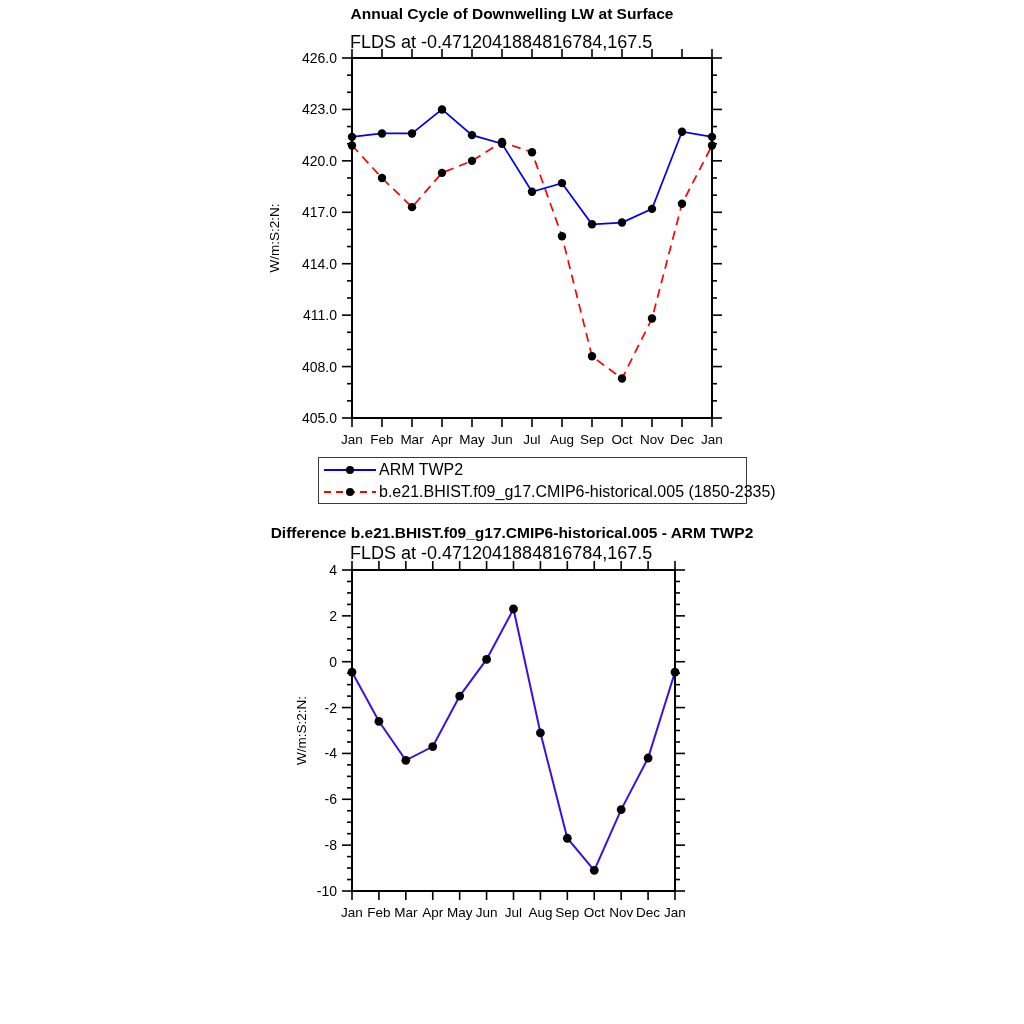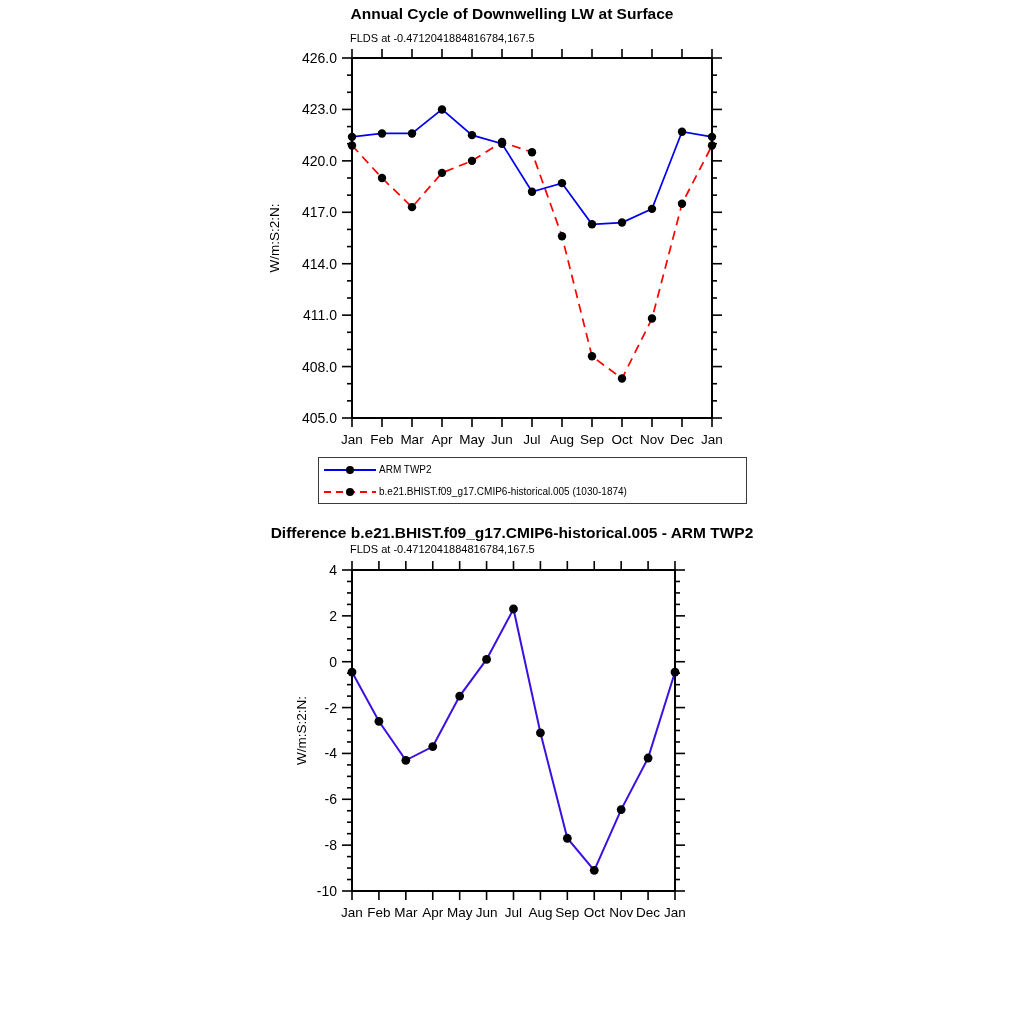--- a/index.html
+++ b/index.html
@@ -1,32 +1,32 @@
 <!DOCTYPE html>
 <html><head>
 <meta charset="utf-8">
 <style>
   html,body{margin:0;padding:0;background:#ffffff;}
   .page{position:relative;width:1024px;height:1024px;background:#ffffff;
         font-family:"Liberation Sans",sans-serif;overflow:hidden;color:#000;}
   .chart-title{position:absolute;left:0;width:1024px;text-align:center;
         font-weight:bold;font-size:15.5px;white-space:nowrap;}
-  .chart-subtitle{position:absolute;font-size:11px;white-space:nowrap;}
+  .chart-subtitle{position:absolute;font-size:18px;white-space:nowrap;}
   #chart1-title{top:5px;}
   #chart1-subtitle{top:32px;left:350px;}
   #chart2-title{top:524px;}
   #chart2-subtitle{top:543px;left:350px;}
   #plot-canvas{position:absolute;left:0;top:0;}
   #plot-canvas text{font-family:"Liberation Sans",sans-serif;fill:#000;}
   .legend{position:absolute;left:318px;top:457px;width:429px;height:47px;
         border:1px solid #3b3b3b;background:#fff;display:flex;flex-direction:column;
         justify-content:center;box-sizing:border-box;}
   .legend-row{display:flex;align-items:center;height:22px;}
   .legend-row svg{margin-left:3px;flex:0 0 auto;}
-  .legend-row span{font-size:10px;margin-left:1px;white-space:nowrap;}
+  .legend-row span{font-size:16px;margin-left:1px;white-space:nowrap;}
 </style>
 </head>
 <body>
 
 <div class="page">
 
   <svg id="plot-canvas" width="1024" height="1024">
       <g>
         <rect x="352" y="58" width="360" height="360" fill="none" stroke="#000" stroke-width="2"></rect>
         <g>
@@ -312,20 +312,20 @@
         <line class="lg-line" x1="2" y1="6" x2="54" y2="6" stroke="#0000ee" stroke-width="1.8"></line>
         <circle cx="28" cy="6" r="4" fill="#000000"></circle>
       </svg>
       <span>ARM TWP2</span>
     </div>
     <div class="legend-row">
       <svg width="56" height="12">
         <line class="lg-line" x1="2" y1="6" x2="54" y2="6" stroke="#ff0000" stroke-width="1.8" stroke-dasharray="7,5"></line>
         <circle cx="28" cy="6" r="4" fill="#000000"></circle>
       </svg>
-      <span>b.e21.BHIST.f09_g17.CMIP6-historical.005 (1030-1874)</span>
+      <span>b.e21.BHIST.f09_g17.CMIP6-historical.005 (1850-2335)</span>
     </div>
   </div>
 
   <div id="chart2-title" class="chart-title">Difference b.e21.BHIST.f09_g17.CMIP6-historical.005 - ARM TWP2</div>
   <div id="chart2-subtitle" class="chart-subtitle">FLDS at -0.4712041884816784,167.5</div>
 
 </div>
 
 </body></html>

